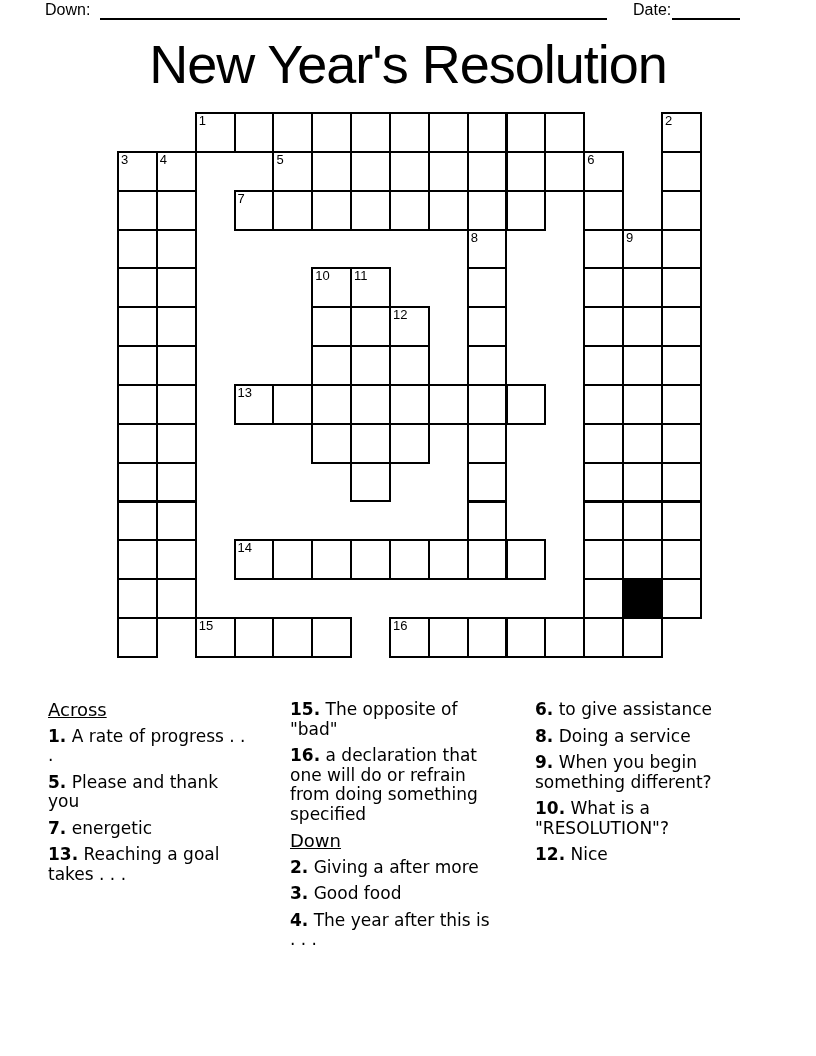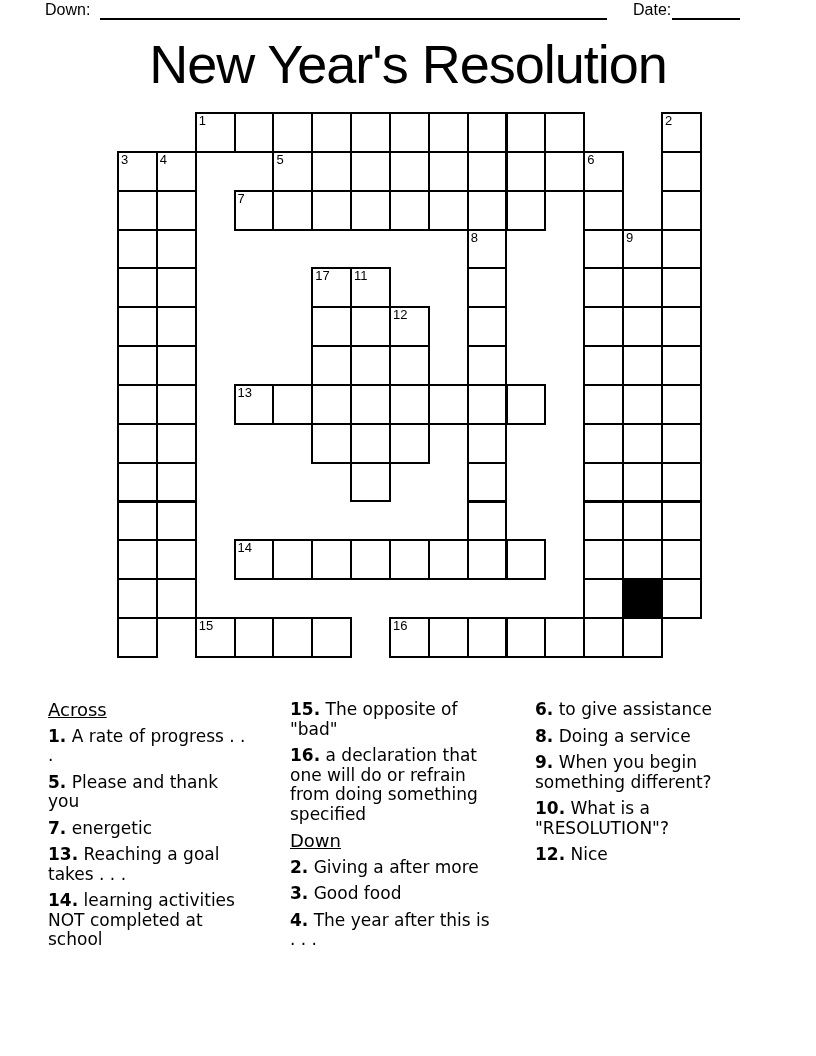--- a/index.html
+++ b/index.html
@@ -105,21 +105,21 @@
         <span class="cellnum">8</span>
       </div>
       <div class="cell" style="left: 466.2px; top: 116.55px;"></div>
       <div class="cell" style="left: 505.05px; top: 116.55px;">
         <span class="cellnum">9</span>
       </div>
       <div class="cell" style="left: 543.9px; top: 116.55px;"></div>
       <div class="cell" style="left: 0px; top: 155.4px;"></div>
       <div class="cell" style="left: 38.85px; top: 155.4px;"></div>
       <div class="cell" style="left: 194.25px; top: 155.4px;">
-        <span class="cellnum">17</span>
+        <span class="cellnum">10</span>
       </div>
       <div class="cell" style="left: 233.1px; top: 155.4px;">
         <span class="cellnum">11</span>
       </div>
       <div class="cell" style="left: 349.65px; top: 155.4px;"></div>
       <div class="cell" style="left: 466.2px; top: 155.4px;"></div>
       <div class="cell" style="left: 505.05px; top: 155.4px;"></div>
       <div class="cell" style="left: 543.9px; top: 155.4px;"></div>
       <div class="cell" style="left: 0px; top: 194.25px;"></div>
       <div class="cell" style="left: 38.85px; top: 194.25px;"></div>
@@ -215,21 +215,20 @@
       <div class="cell" style="left: 505.05px; top: 505.05px;"></div>
       <div class="cell black" style="left: 505.05px; top: 466.2px;"></div>
     </div>
 
   <div class="cluecol col1">
       <div class="clue-header">Across</div>
       <div class="clue"><b>1.</b><span> A rate of progress . . .</span></div>
       <div class="clue"><b>5.</b><span> Please and thank you</span></div>
       <div class="clue"><b>7.</b><span> energetic</span></div>
       <div class="clue"><b>13.</b><span> Reaching a goal takes . . .</span></div>
-      <div class="clue"><b>14.</b><span> learning activities NOT completed at school</span></div>
     </div>
   <div class="cluecol col2">
       <div class="clue"><b>15.</b><span> The opposite of "bad"</span></div>
       <div class="clue"><b>16.</b><span> a declaration that one will do or refrain from doing something specified</span></div>
       <div class="clue-header">Down</div>
       <div class="clue"><b>2.</b><span> Giving a after more</span></div>
       <div class="clue"><b>3.</b><span> Good food</span></div>
       <div class="clue"><b>4.</b><span> The year after this is . . .</span></div>
     </div>
   <div class="cluecol col3">

